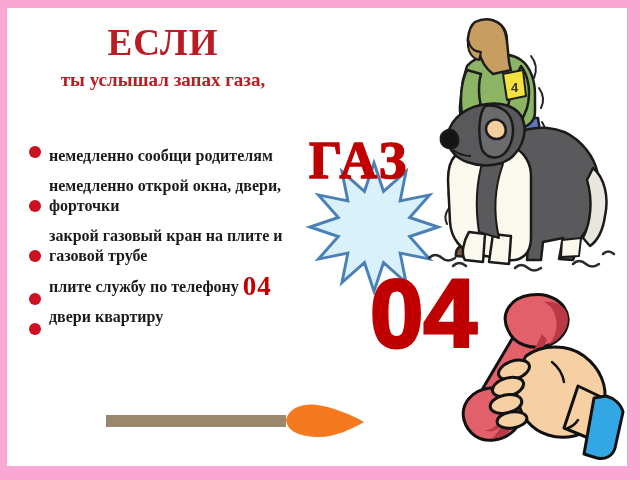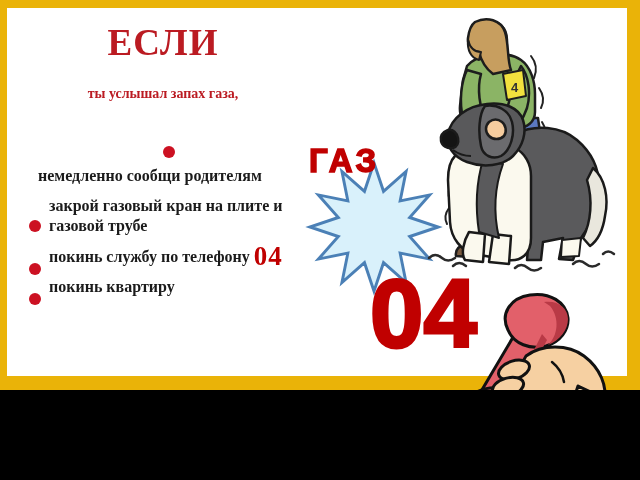--- a/index.html
+++ b/index.html
@@ -1,60 +1,60 @@
 <!DOCTYPE html>
 <html style="--title-red: #bb1b22; --accent-red: #c00000; --bullet-red: #cc1122; --text-black: #1b1b1b; --burst-fill: #d9f1fb; --burst-stroke: #4b80b6; --match-stick: #9a886c; --match-flame: #f4791f; --phone-red: #e2606a; --phone-red-dark: #b93a46; --hand-skin: #f6d0a2; --cuff-blue: #33a7e3;"><head>
 <meta charset="utf-8">
 <style>
   html,body{margin:0;padding:0;background:#000;}
   .slide{
     position:relative;
-    width:640px;height:390px;
-    background:#eab308;
+    width:640px;height:480px;
+    background:#f9a8d4;
     overflow:hidden;
     font-family:"Liberation Serif", serif;
   }
   .panel{
     position:absolute;left:7px;top:8px;right:13px;bottom:14px;
     background:#ffffff;
   }
   
   .hdr{
     position:absolute;left:15px;top:20px;width:296px;
     text-align:center;color:var(--title-red);
   }
   .hdr .big{font-size:37px;line-height:45px;font-weight:bold;letter-spacing:1px;}
-  .hdr .sub{font-size:14px;line-height:26px;font-weight:bold;margin-top:16px;}
+  .hdr .sub{font-size:19px;line-height:26px;font-weight:bold;margin-top:2px;}
   
   .list{position:absolute;left:29px;top:146px;width:280px;}
   .item{display:flex;gap:8px;margin-bottom:10px;}
   .bullet{
     width:12px;height:12px;border-radius:50%;
     background:var(--bullet-red);flex:0 0 12px;
   }
-  .item.center{align-items:center;flex-direction:column;}
+  .item.center{align-items:flex-start;}
   .item.end{align-items:flex-end;}
   .item.end .bullet{margin-bottom:4px;}
   .item.below{align-items:flex-end;}
   .item.below .bullet{margin-bottom:-8px;}
   .itxt{
     font-size:16px;line-height:20px;font-weight:bold;
     color:var(--text-black);white-space:pre-line;width:262px;
   }
   .num-inline{
     font-family:"Liberation Serif", serif;
     font-size:27px;color:var(--accent-red);font-weight:bold;
     vertical-align:-3px;letter-spacing:1px;
   }
   
   .gas-star{position:absolute;left:303px;top:158px;width:142px;height:138px;}
   .gas-label{
     position:absolute;left:309px;top:139px;
-    font-family:Liberation Sans, sans-serif;
-    font-size:33px;line-height:44px;font-weight:bold;letter-spacing:3px;
+    font-family:Liberation Serif, serif;
+    font-size:52px;line-height:44px;font-weight:bold;letter-spacing:3px;
     color:var(--accent-red);-webkit-text-stroke:1.5px var(--accent-red);
     z-index:5;
   }
   
   .big-num{
     position:absolute;left:370px;top:268px;
     font-family:"Liberation Sans", sans-serif;
     font-size:96px;line-height:92px;font-weight:bold;
     color:var(--accent-red);-webkit-text-stroke:3px var(--accent-red);
     letter-spacing:0px;z-index:4;
@@ -81,30 +81,35 @@
     <div class="sub">ты услышал запах газа,</div>
   </div>
 
   <div class="list">
     <div class="item center">
       <span class="bullet"></span>
       <span class="itxt">немедленно сообщи родителям</span>
     </div>
     <div class="item end">
       <span class="bullet"></span>
+      <span class="itxt">немедленно открой окна, двери,
+форточки</span>
+    </div>
+    <div class="item end">
+      <span class="bullet"></span>
       <span class="itxt">закрой газовый кран на плите и
 газовой трубе</span>
     </div>
     <div class="item below">
       <span class="bullet"></span>
-      <span class="itxt"><span>покинь службу по телефону</span> <span class="num-inline">04</span></span>
+      <span class="itxt"><span>плите службу по телефону</span> <span class="num-inline">04</span></span>
     </div>
     <div class="item below">
       <span class="bullet"></span>
-      <span class="itxt">покинь квартиру</span>
+      <span class="itxt">двери квартиру</span>
     </div>
   </div>
 
   <svg class="gas-star" viewBox="-3 -3 146 142">
     <polygon points="136,68 106.7,77.8 127.2,101 96.9,94.9 103,125.2 79.8,104.7 70,134 60.2,104.7 37,125.2 43.1,94.9 12.8,101 33.3,77.8 4,68 33.3,58.2 12.8,35 43.1,41.1 37,10.8 60.2,31.3 70,2 79.8,31.3 103,10.8 96.9,41.1 127.2,35 106.7,58.2" style="fill:var(--burst-fill);stroke:var(--burst-stroke);stroke-width:3;stroke-linejoin:miter;"></polygon>
   </svg>
   <div class="gas-label">ГАЗ</div>
 
   <svg class="persondog" viewBox="0 0 207 262">
     <g stroke="#222" stroke-width="2" fill="none" stroke-linecap="round">

